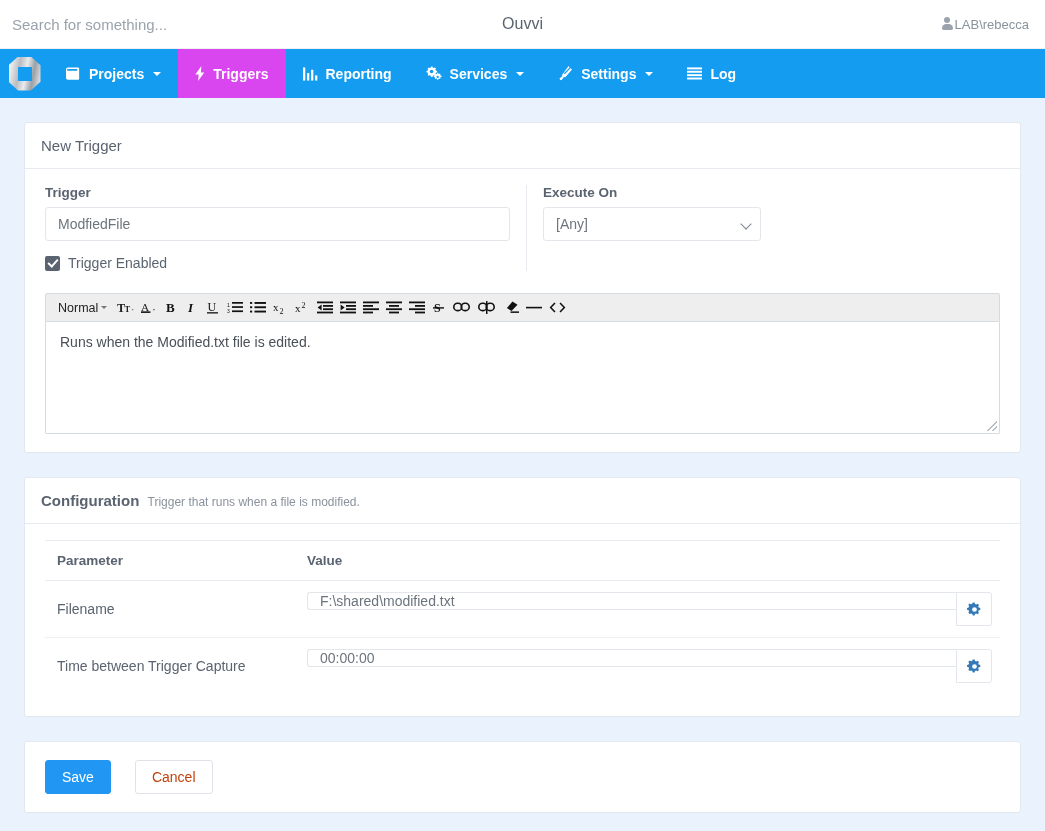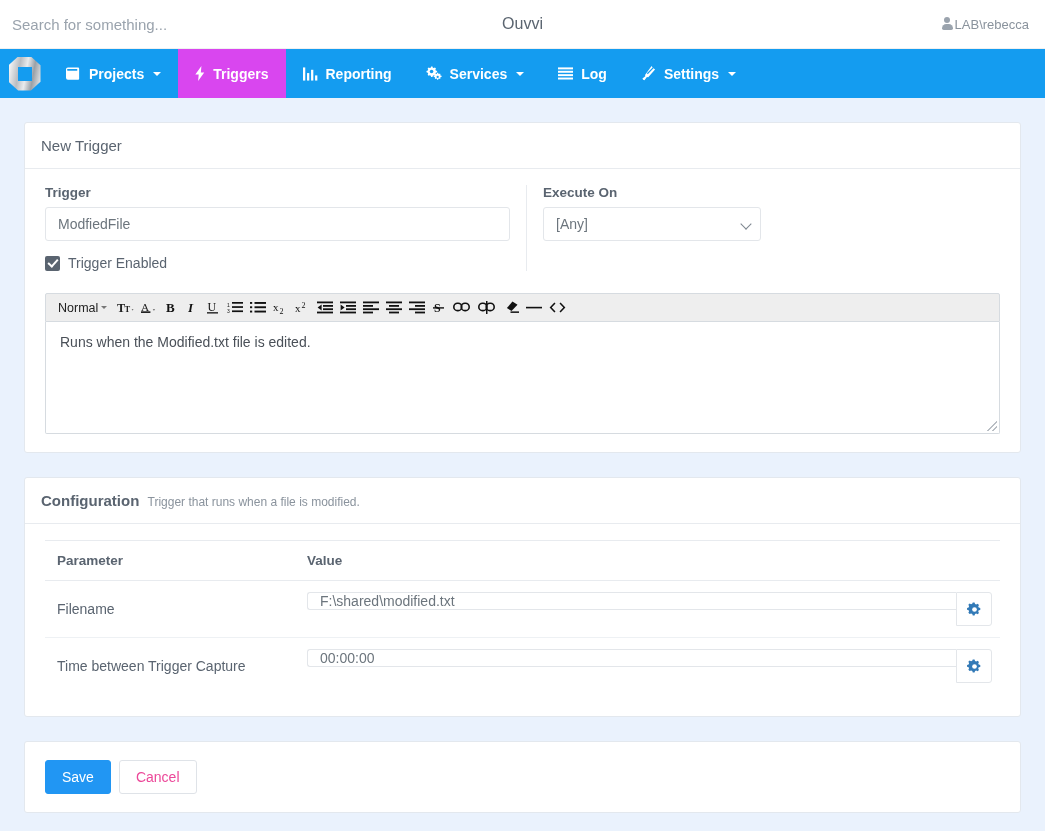--- a/index.html
+++ b/index.html
@@ -294,33 +294,33 @@
     border-radius: 0 3px 3px 0;
     background: #fff;
     display: inline-flex;
     align-items: center;
     justify-content: center;
     cursor: pointer;
     color: #337ab7;
   }
 
   
-  .actions { display: flex; gap: 8px; }
+  .actions { display: flex; gap: 24px; }
   .btn {
     height: 34px;
     padding: 0 16px;
     border-radius: 3px;
     font-size: 14px;
     font-family: "Liberation Sans", sans-serif;
     cursor: pointer;
     border: 1px solid transparent;
     line-height: 32px;
   }
   .btn-primary { background: #2196f3; color: #fff; border-color: #2196f3; }
-  .btn-default { background: #fff; color: #ec4899; border-color: #dfe3e8; }
+  .btn-default { background: #fff; color: #c2410c; border-color: #dfe3e8; }
 </style>
 </head>
 <body>
 
 <div class="topbar">
   <input class="search-input" type="text" placeholder="Search for something..." style="">
   <div class="app-title">Ouvvi</div>
   <div class="user-box">
     <span class="user-icon"></span>
     <span>LAB\rebecca</span>
@@ -371,38 +371,38 @@
         <path fill="#fff" d="M13.2 8.2l.9.3.4-.5.9.6-.2.9.5.8 1 .1v1.1l-1 .1-.5.8.2.9-.9.6-.4-.5-.9.3-.3 1h-1l-.3-1-.9-.3-.4.5-.9-.6.2-.9-.5-.8-1-.1v-1.1l1-.1.5-.8-.2-.9.9-.6.4.5.9-.3.3-1h1z"></path>
         <circle cx="12.4" cy="11.6" r="1.2" fill="#149cf0"></circle>
       </svg>
     </span>
     <span>Services</span>
     <span class="caret"></span>
   </a>
 
   <a class="nav-item">
     <span class="nav-ico">
+      <svg width="15" height="15" viewBox="0 0 16 16">
+          <path fill="#fff" d="M11.3 0l1.1 1.5-6.1 6.3.9.9 6.2-6.2L15 3.6 7.7 12l-1.4-.2-2.6 3.5-1.4-.6-.8-1.5L4.6 11l-.3-1.4z"></path>
+        </svg>
+    </span>
+    <span>Settings</span>
+    <span class="caret"></span>
+  </a>
+
+  <a class="nav-item">
+    <span class="nav-ico">
       <svg width="15" height="13" viewBox="0 0 16 13">
           <rect x="0" y="0" width="16" height="2.1" fill="#fff"></rect>
           <rect x="0" y="3.6" width="16" height="2.1" fill="#fff"></rect>
           <rect x="0" y="7.2" width="16" height="2.1" fill="#fff"></rect>
           <rect x="0" y="10.8" width="16" height="2.1" fill="#fff"></rect>
         </svg>
     </span>
     <span>Log</span>
-  </a>
-
-  <a class="nav-item">
-    <span class="nav-ico">
-      <svg width="15" height="15" viewBox="0 0 16 16">
-          <path fill="#fff" d="M11.3 0l1.1 1.5-6.1 6.3.9.9 6.2-6.2L15 3.6 7.7 12l-1.4-.2-2.6 3.5-1.4-.6-.8-1.5L4.6 11l-.3-1.4z"></path>
-        </svg>
-    </span>
-    <span>Settings</span>
-    <span class="caret"></span>
   </a>
 </div>
 
 <div class="page">
 
   <div class="panel">
     <div class="panel-head">New Trigger</div>
     <div class="panel-body">
 
       <div class="form-row">

